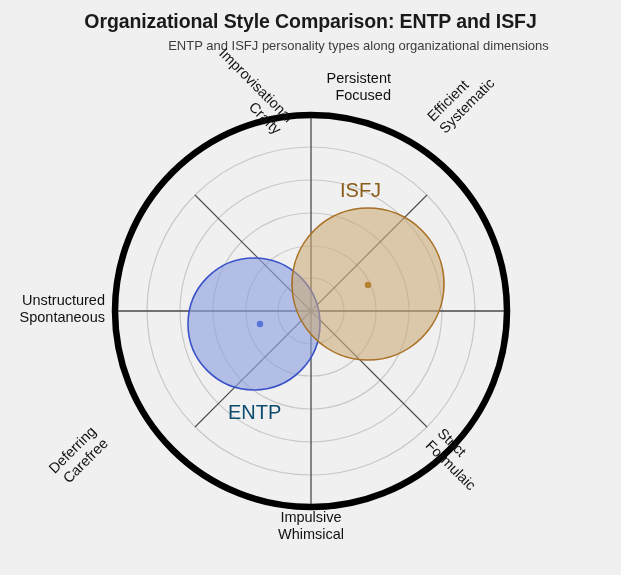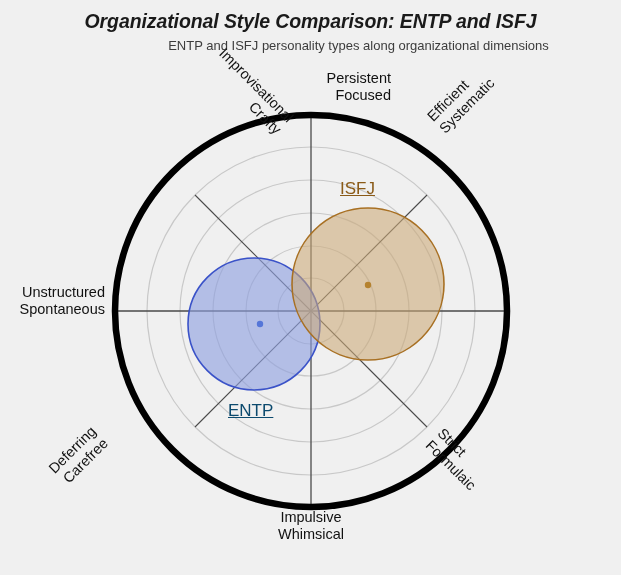--- a/index.html
+++ b/index.html
@@ -22,21 +22,20 @@
   .title {
     position: absolute;
     top: 10px;
     left: 0;
     width: 621px;
     text-align: center;
     font-size: 19.5px;
     font-weight: bold;
     color: #1a1a1a;
     letter-spacing: -0.1px;
-    font-style: italic;
   }
   .subtitle {
     position: absolute;
     top: 38px;
     left: 0;
     width: 621px;
     text-align: center;
     font-size: 13px;
     color: #3c3c3c;
     margin-left: 48px;
@@ -51,23 +50,22 @@
     font-size: 14.5px;
     color: #111111;
     line-height: 1.18;
     white-space: nowrap;
   }
   .axlabel.cen { text-align: center; }
   .axlabel.rgt { text-align: right; }
   .axlabel.lft { text-align: left; }
   .serieslabel {
     position: absolute;
-    font-size: 17px;
+    font-size: 20px;
     white-space: nowrap;
-    text-decoration: underline;
   }
 </style>
 </head>
 <body>
 
 <div id="root">
 
   <div class="title">Organizational Style Comparison: ENTP and ISFJ</div>
   <div class="subtitle">ENTP and ISFJ personality types along organizational dimensions</div>
 
@@ -123,21 +121,21 @@
   <div class="axlabel cen" style="left:231px; top:509px; width:160px;">
     <div>Impulsive</div>
     <div>Whimsical</div>
   </div>
 
   <div class="axlabel rgt" style="left:28px; top:423px; transform:rotate(-45deg); transform-origin:100% 0;">
     <div>Deferring</div>
     <div>Carefree</div>
   </div>
 
-  <div class="axlabel rgt" style="left:5px; top:284px; width:100px;">
+  <div class="axlabel rgt" style="left:5px; top:292px; width:100px;">
     <div>Unstructured</div>
     <div>Spontaneous</div>
   </div>
 
   <div class="axlabel rgt" style="left:199px; top:114px; transform:rotate(45deg); transform-origin:100% 0;">
     <div>Improvisational</div>
     <div>Crafty</div>
   </div>
 
 </div>

